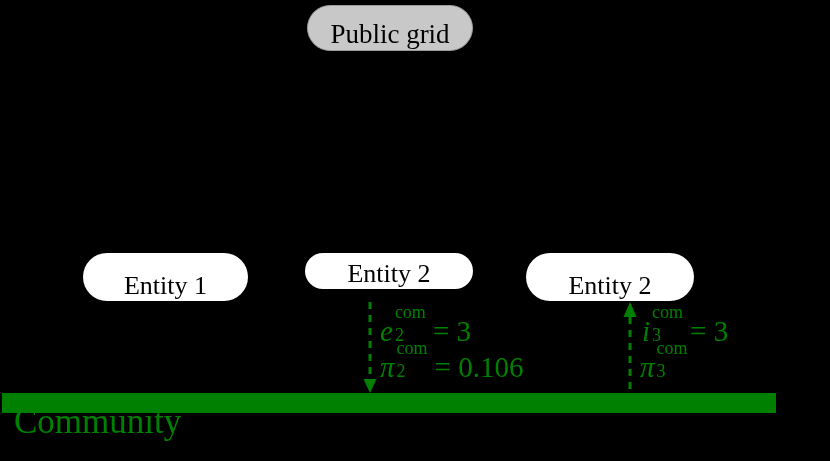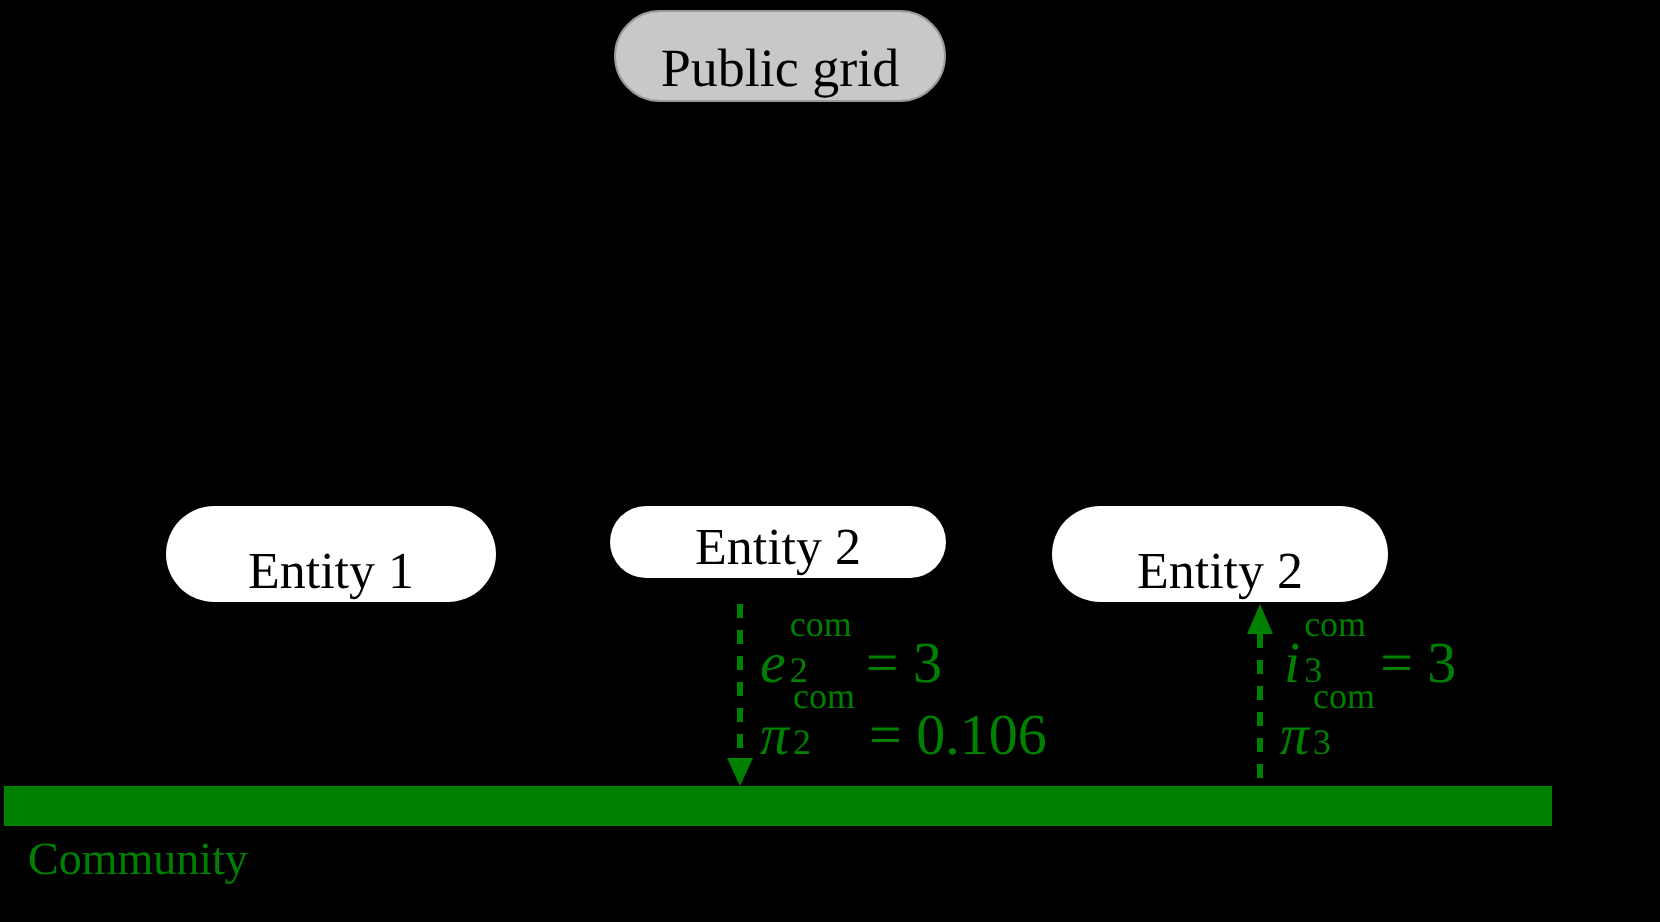--- a/index.html
+++ b/index.html
@@ -59,22 +59,22 @@
 
   
   #community-bar {
     position: absolute;
     left: 2px; top: 393px;
     width: 774px; height: 20px;
     background: var(--green, #008000);
   }
   #community-label {
     position: absolute;
-    left: 14px; top: 418px;
-    font-size: 23px;
+    left: 14px; top: 404px;
+    font-size: 35px;
     line-height: 1;
     color: var(--green, #008000);
     white-space: nowrap;
   }
 </style>
 </head>
 <body>
 
 <div id="canvas" style="--green: #008000; --node-gray: #c8c8c8; --node-white: #ffffff; --bg: #000000;">
 

